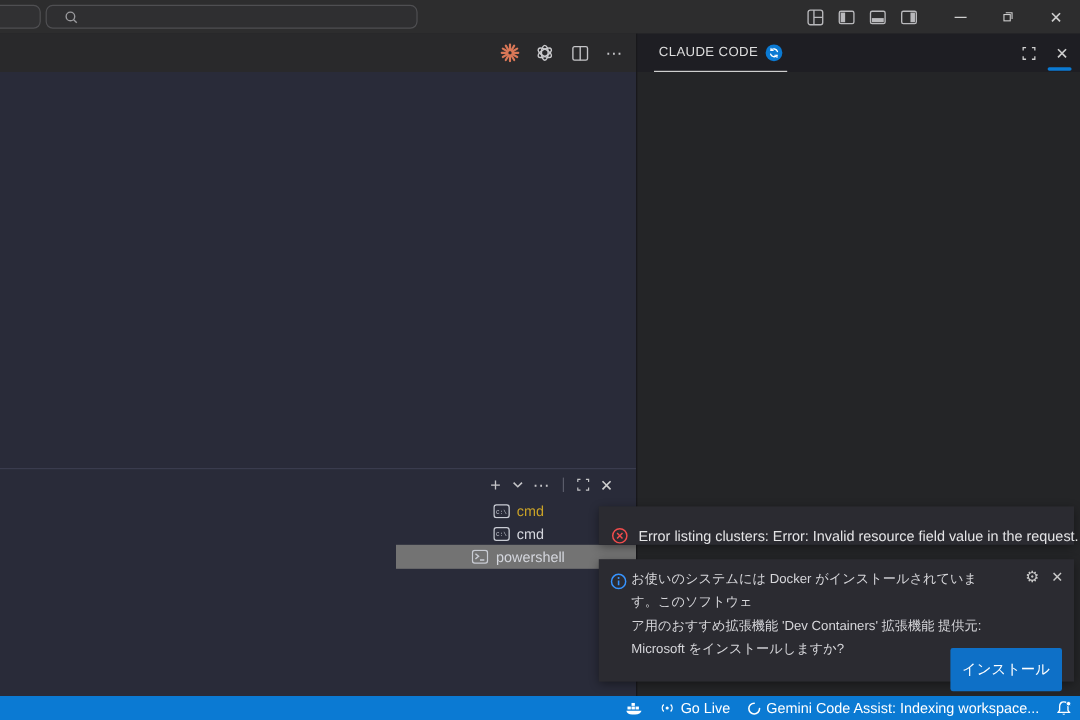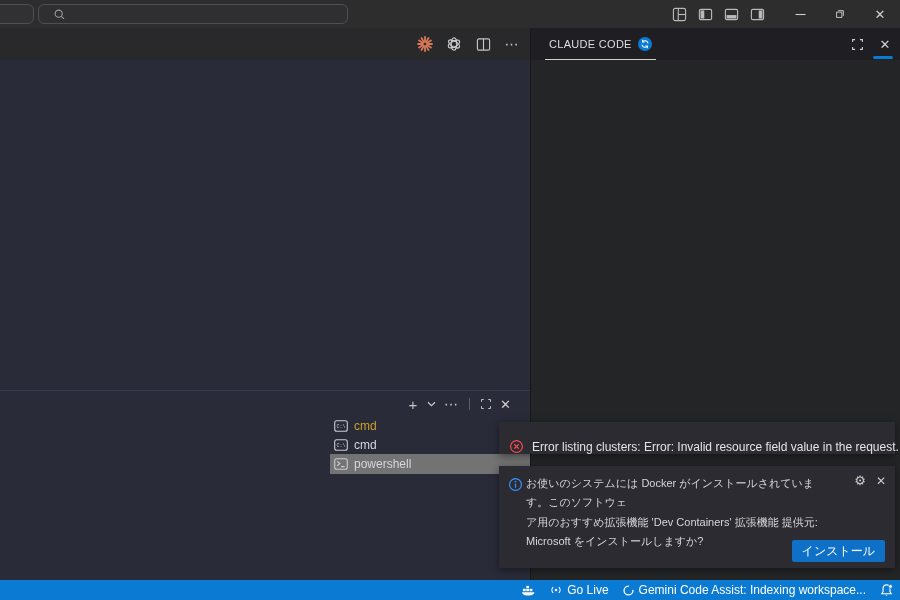--- a/index.html
+++ b/index.html
@@ -52,36 +52,36 @@
   
   .editor-area { position:absolute; left:0; top:60px; width:530px; height:330px; background:#292b39; }
   .welcome-link { position:absolute; left:-5px; top:360px; font-size:12px; color:#c2c5cc; white-space:nowrap; }
   
   .terminal-panel { position:absolute; left:0; top:390px; width:530px; height:190px; background:#292b39; border-top:1px solid #3a3c4e; }
   .term-actions { position:absolute; left:405px; top:2px; height:22px; display:flex; align-items:center; gap:2px; color:#c5c5c8; }
   .ta-btn { height:22px; min-width:16px; display:flex; align-items:center; justify-content:center; padding:0 3px; }
   .ta-plus { font-size:15px; font-weight:400; }
   .ta-sep { width:1px; height:12px; background:#5a5c6a; margin:0 5px; }
   .term-list { position:absolute; left:330px; top:25px; width:200px; }
-  .term-row { height:19px; display:flex; align-items:center; gap:6px; padding-left:4px; color:#d4d6dd; font-size:12px; }
+  .term-row { height:19px; display:flex; align-items:center; gap:6px; padding-left:4px; color:#d4d6dd; font-size:12px;justify-content:center; }
   .term-row.warning .term-label { color:var(--warning_yellow,#c9a227); }
   .term-row.selected { background:#737373; height:20px; }
   
   .toast { position:absolute; left:499px; width:396px; background:#2b2b31; box-shadow:0 2px 8px rgba(0,0,0,.45); }
   .toast-error { top:422px; height:32px; display:flex; align-items:flex-end; }
   .toast-error .msg { margin-left:8px; font-size:12px; color:#e4e4e6; white-space:nowrap; }
   .toast-error .err-ic { margin-left:10px; display:flex; }
   .toast-docker { top:466px; height:102px; }
   .td-icon { position:absolute; left:9px; top:11px; }
   .td-text { position:absolute; left:27px; top:8px; width:300px; font-size:11px; line-height:19.3px; color:#d6d6da; }
   .td-tools { position:absolute; right:9px; top:7px; display:flex; gap:10px; align-items:center; }
   .gear { font-size:13px; color:#c8c8c8; }
   .toast-close { font-size:12px; color:#c8c8c8; }
   .td-buttons { position:absolute; right:10px; top:74px; display:flex; gap:7px; }
-  .btn { height:22px; font-size:12px; border-radius:2px; display:flex; align-items:center; padding:0 10px;
+  .btn { height:36px; font-size:12px; border-radius:2px; display:flex; align-items:center; padding:0 10px;
     font-family:"Liberation Sans",sans-serif; }
   .btn-primary { background:var(--install_button,#0e70c7); color:#ffffff; }
   .btn-secondary { background:#37373c; color:#e6e6e6; border:1px solid #606066; }
   
   .statusbar { position:absolute; left:0; top:580px; width:900px; height:20px; background:var(--statusbar,#0b7ad3); }
   .sb-right { position:absolute; right:6px; top:0; height:20px; display:flex; align-items:center; gap:13px; }
   .sb-item { display:flex; align-items:center; gap:4px; color:#ffffff; font-size:12px; white-space:nowrap; }
   svg { display:block; }
 </style>
 </head>

